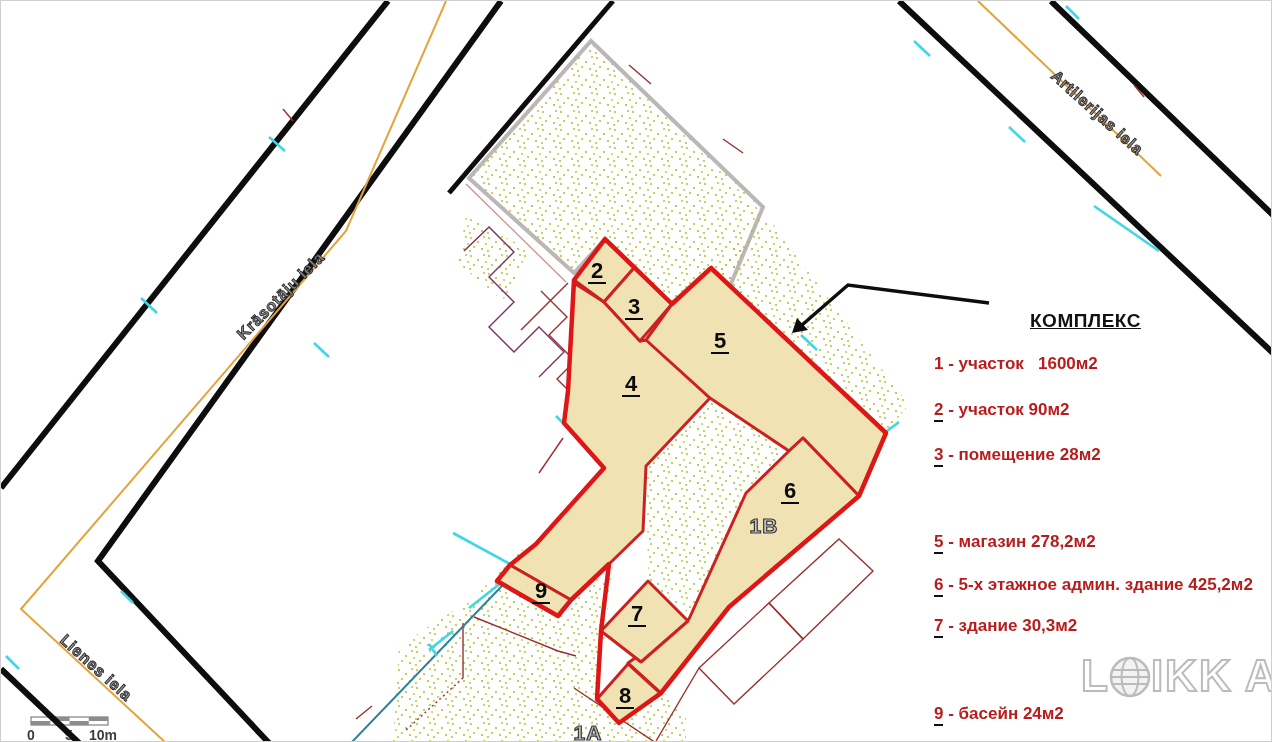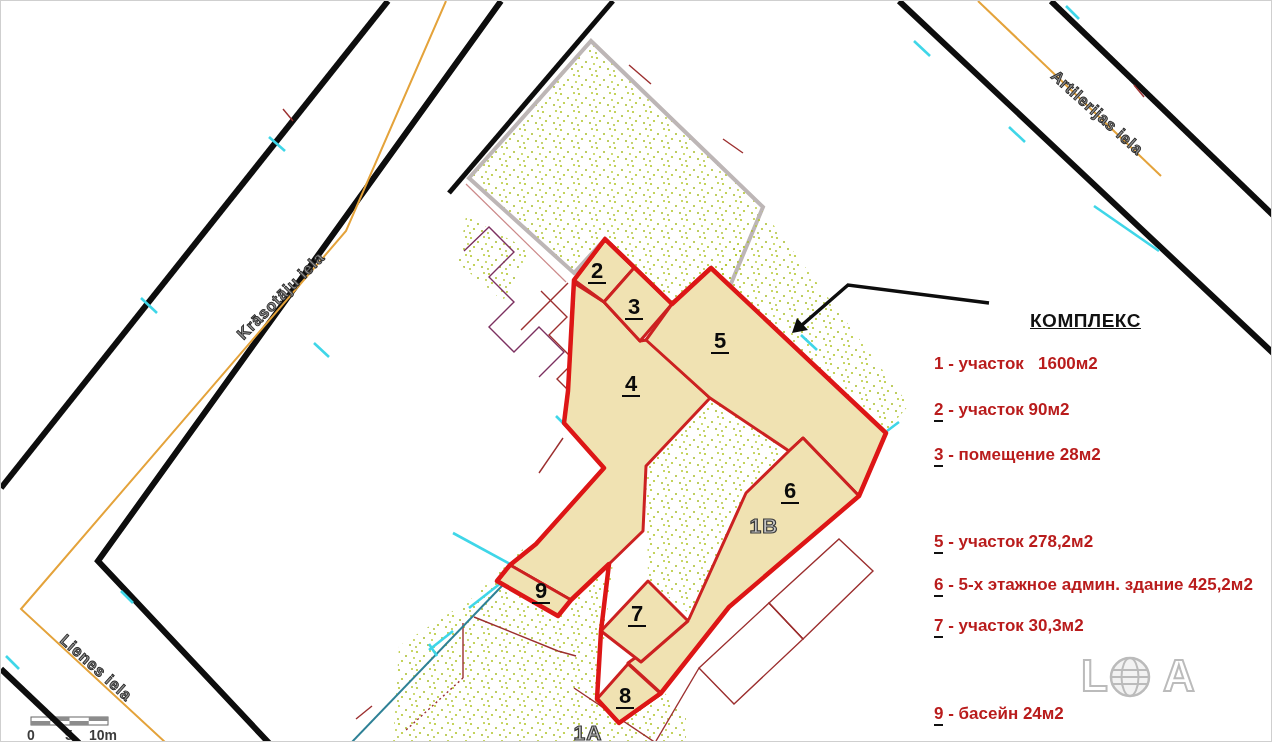--- a/index.html
+++ b/index.html
@@ -171,37 +171,38 @@
 <div class="lrow" style="top:353px">
   <span class="lnum">1</span><span class="lsep"> - </span><span class="ltext">участок   1600м2</span>
 </div>
 <div class="lrow" style="top:399px">
   <span class="lnum u">2</span><span class="lsep"> - </span><span class="ltext">участок 90м2</span>
 </div>
 <div class="lrow" style="top:444px">
   <span class="lnum u">3</span><span class="lsep"> - </span><span class="ltext">помещение 28м2</span>
 </div>
 <div class="lrow" style="top:531px">
-  <span class="lnum u">5</span><span class="lsep"> - </span><span class="ltext">участок 278,2м2</span>
+  <span class="lnum u">5</span><span class="lsep"> - </span><span class="ltext">магазин 278,2м2</span>
 </div>
 <div class="lrow" style="top:574px">
   <span class="lnum u">6</span><span class="lsep"> - </span><span class="ltext">5-х этажное админ. здание 425,2м2</span>
 </div>
 <div class="lrow" style="top:615px">
-  <span class="lnum u">7</span><span class="lsep"> - </span><span class="ltext">участок 30,3м2</span>
+  <span class="lnum u">7</span><span class="lsep"> - </span><span class="ltext">здание 30,3м2</span>
 </div>
 <div class="lrow" style="top:703px">
   <span class="lnum u">9</span><span class="lsep"> - </span><span class="ltext">басейн 24м2</span>
 </div>
 
 <div id="watermark">
   <span>L</span>
   <svg width="46" height="46" viewBox="0 0 46 46">
     <circle cx="23" cy="24" r="19" fill="rgba(190,190,190,0.25)" stroke="#ababab" stroke-width="2.5"></circle>
     <ellipse cx="23" cy="24" rx="8.5" ry="19" fill="none" stroke="#ababab" stroke-width="2"></ellipse>
     <line x1="5" y1="17" x2="41" y2="17" stroke="#ababab" stroke-width="2"></line>
     <line x1="4" y1="24" x2="42" y2="24" stroke="#ababab" stroke-width="2"></line>
     <line x1="5" y1="31" x2="41" y2="31" stroke="#ababab" stroke-width="2"></line>
   </svg>
+  <span>IKK</span>
   <span class="wm-gap">A</span>
 </div>
 
 </div>
 
 </body></html>

